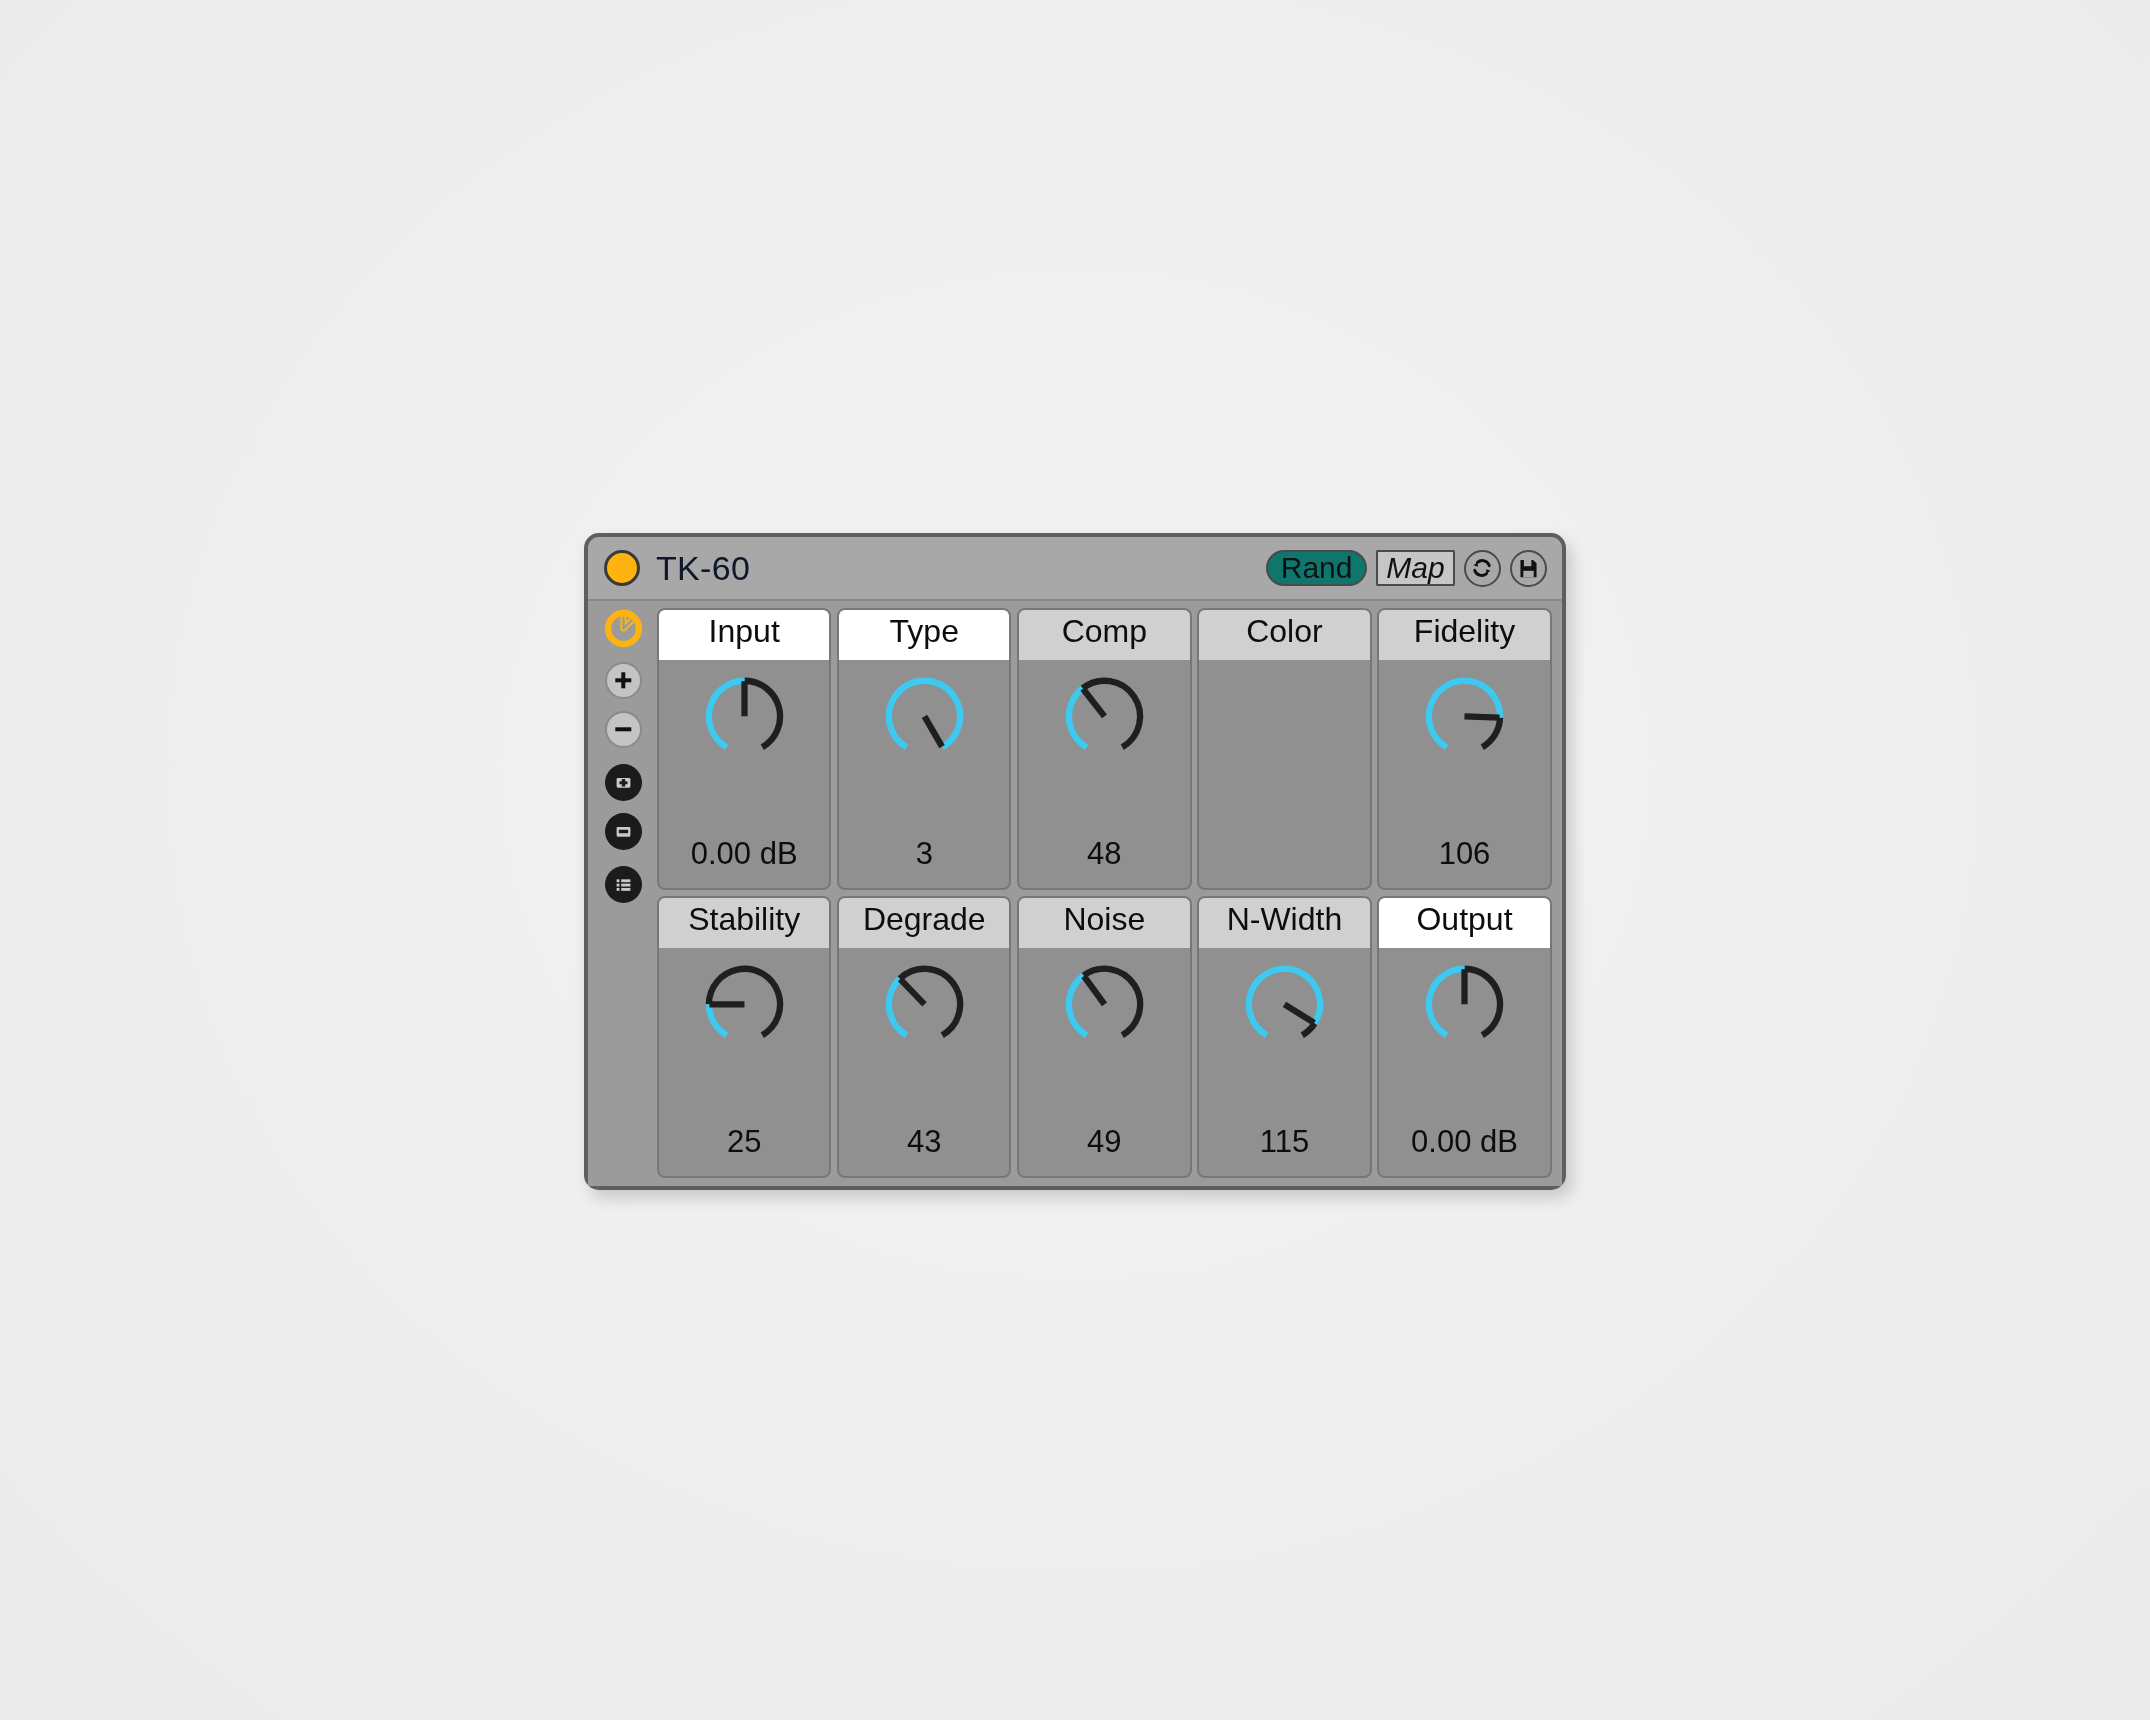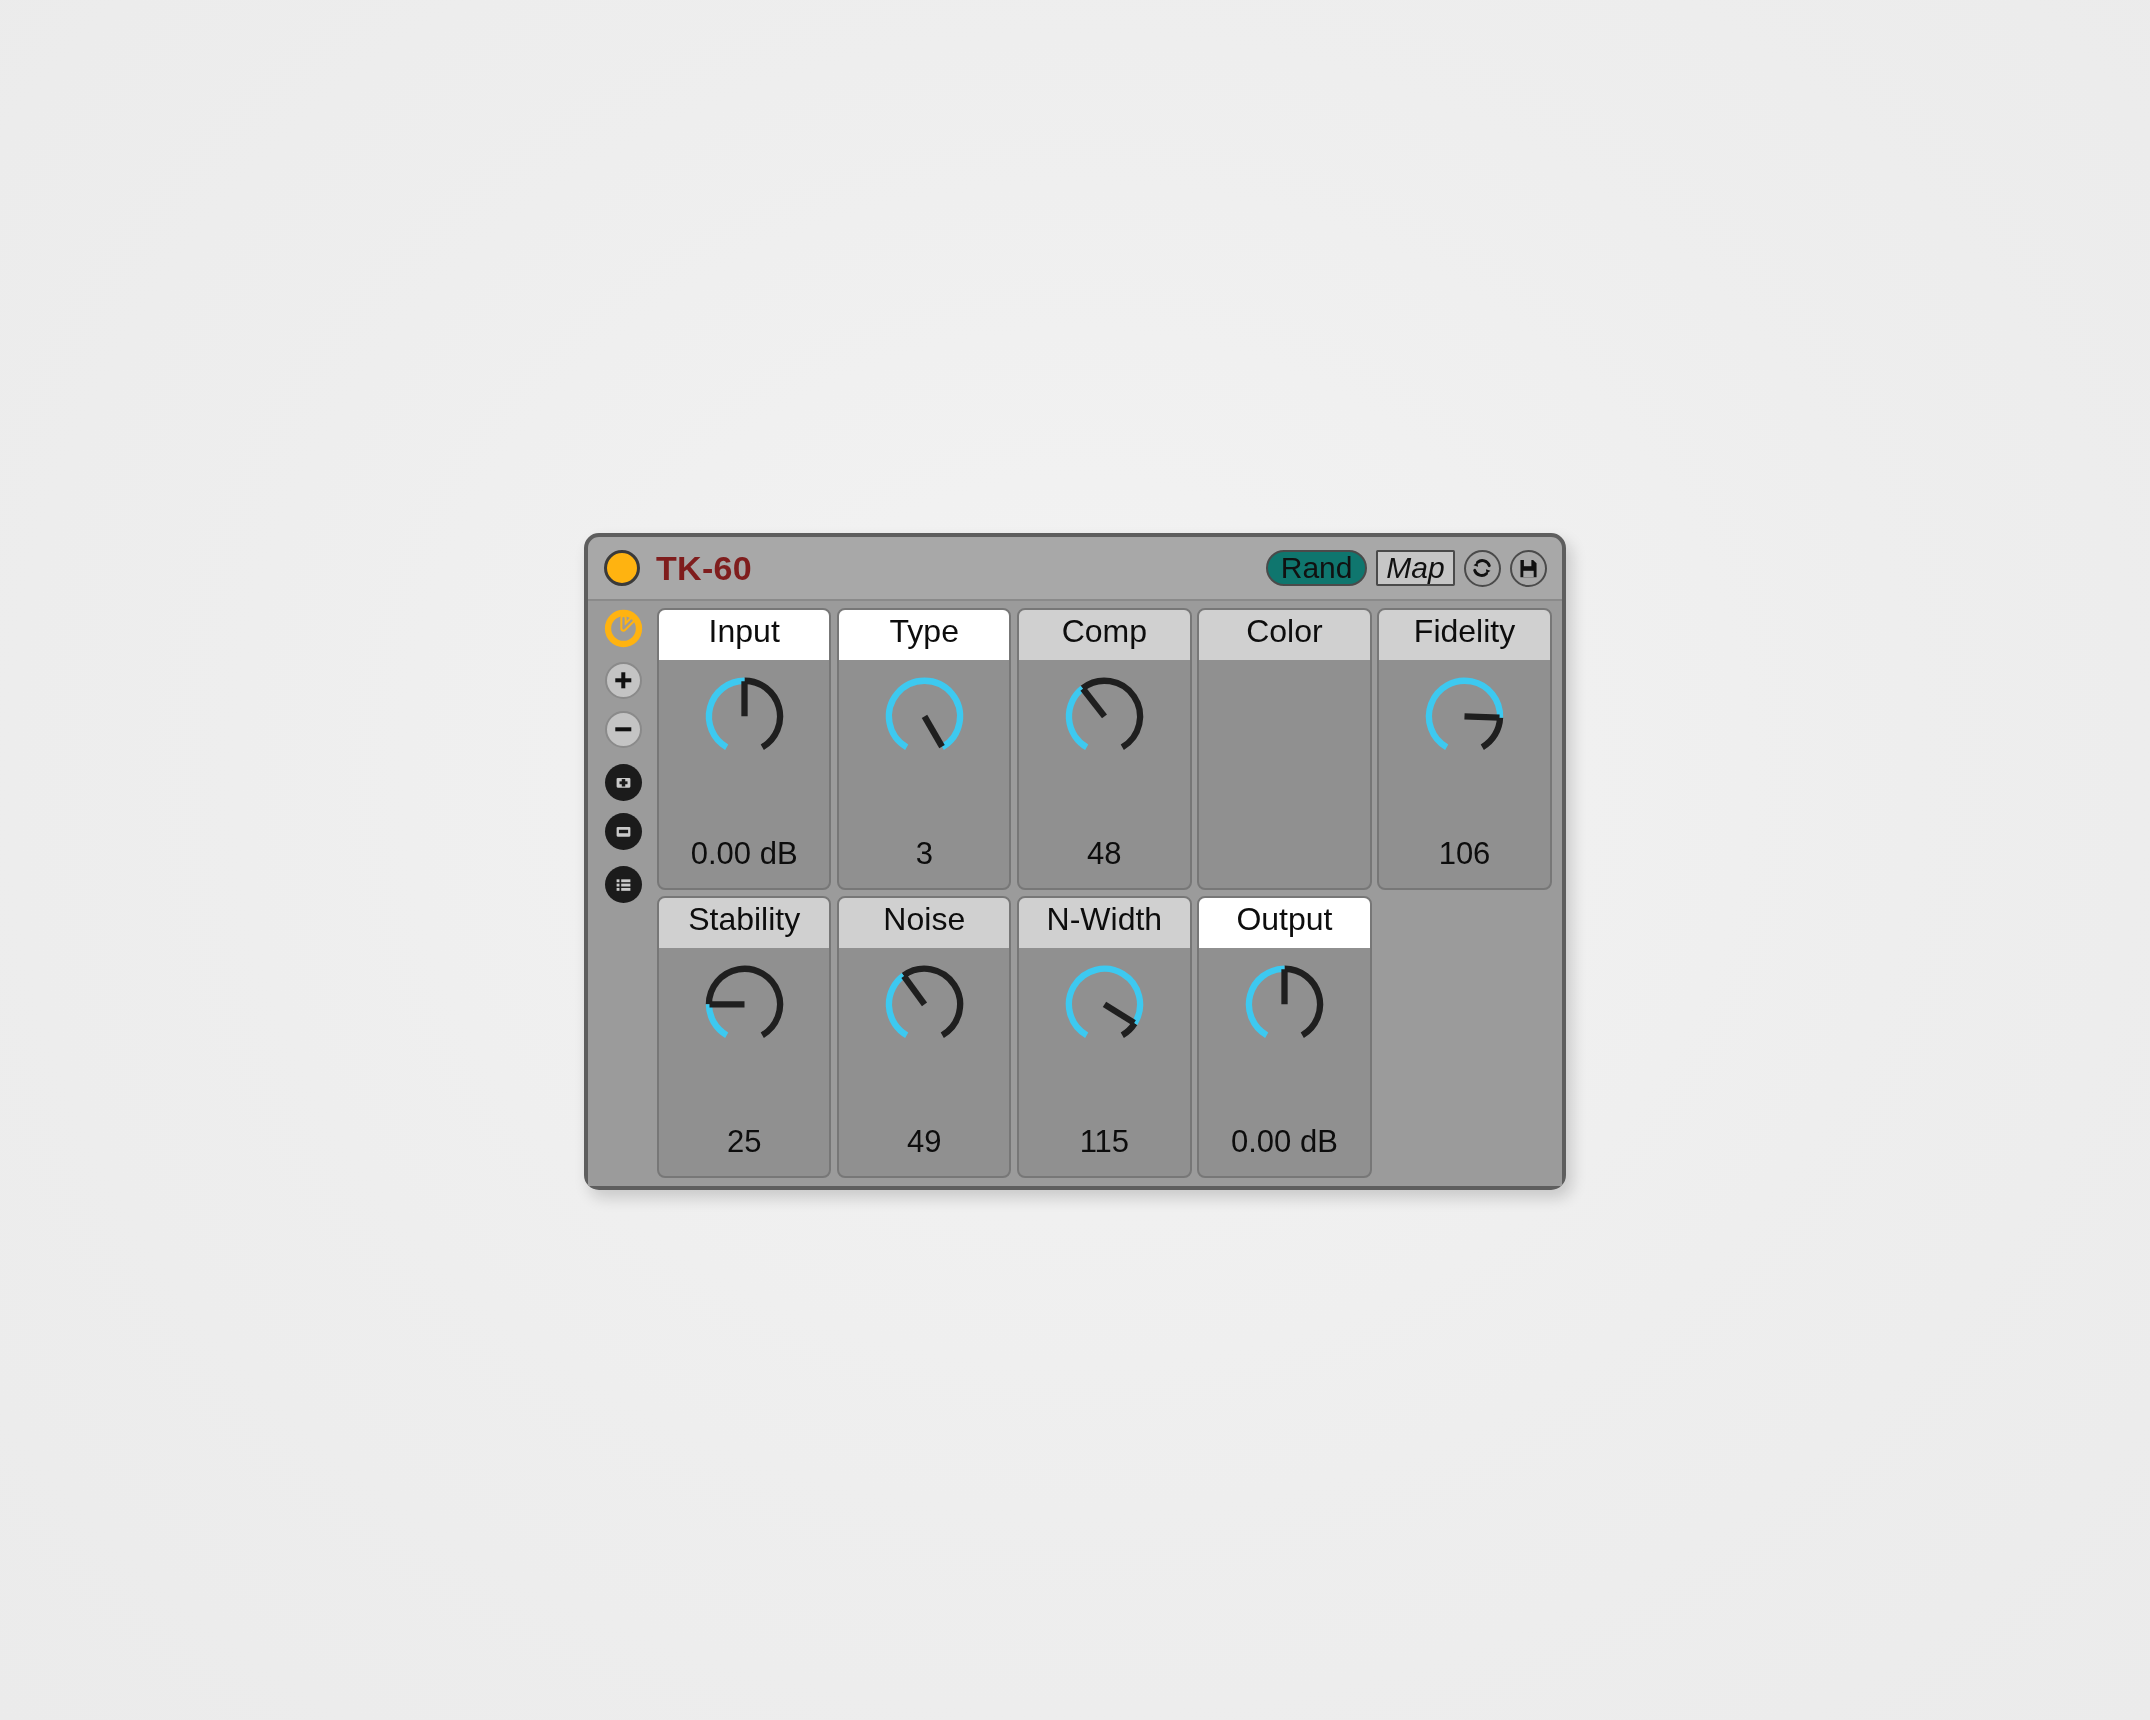--- a/index.html
+++ b/index.html
@@ -51,22 +51,22 @@
     border-radius: 50%;
     background: #ffb310;
     border: 3.4px solid #3a3a3a;
     box-sizing: border-box;
     flex: 0 0 auto;
   }
 
   .device-title {
     margin-left: 16px;
     font-size: 34px;
-    font-weight: bold;
-    color: #7f1d1d;
+    font-weight: normal;
+    color: #0f172a;
     letter-spacing: 0.3px;
     line-height: 1;
     white-space: nowrap;
   }
 
   .title-spacer { flex: 1 1 auto; }
 
   .hdr-btns {
     display: flex;
     align-items: center;
@@ -410,20 +410,33 @@
               <svg class="knob-svg" viewBox="0 0 176 176">
                 <path d="M 26.00 86.00 A 62 62 0 1 1 119.00 139.69" fill="none" stroke="#1f1f1f" stroke-width="11" stroke-linecap="butt"></path>
                 <path d="M 57.00 139.69 A 62 62 0 0 1 26.00 86.00" fill="none" stroke="#3dc9f0" stroke-width="11" stroke-linecap="butt"></path>
                 <line x1="88" y1="86" x2="27.00" y2="86.00" stroke="#1f1f1f" stroke-width="11" stroke-linecap="butt"></line>
               </svg>
               <div class="knob-value">25</div>
             </div>
           </div>
           <div class="cell">
             <div class="cell-label ">
+              <span>Degrade</span>
+            </div>
+            <div class="cell-knob">
+              <svg class="knob-svg" viewBox="0 0 176 176">
+                <path d="M 44.93 41.40 A 62 62 0 1 1 119.00 139.69" fill="none" stroke="#1f1f1f" stroke-width="11" stroke-linecap="butt"></path>
+                <path d="M 57.00 139.69 A 62 62 0 0 1 44.93 41.40" fill="none" stroke="#3dc9f0" stroke-width="11" stroke-linecap="butt"></path>
+                <line x1="88" y1="86" x2="45.63" y2="42.12" stroke="#1f1f1f" stroke-width="11" stroke-linecap="butt"></line>
+              </svg>
+              <div class="knob-value">43</div>
+            </div>
+          </div>
+          <div class="cell">
+            <div class="cell-label ">
               <span>Noise</span>
             </div>
             <div class="cell-knob">
               <svg class="knob-svg" viewBox="0 0 176 176">
                 <path d="M 51.56 35.84 A 62 62 0 1 1 119.00 139.69" fill="none" stroke="#1f1f1f" stroke-width="11" stroke-linecap="butt"></path>
                 <path d="M 57.00 139.69 A 62 62 0 0 1 51.56 35.84" fill="none" stroke="#3dc9f0" stroke-width="11" stroke-linecap="butt"></path>
                 <line x1="88" y1="86" x2="52.15" y2="36.65" stroke="#1f1f1f" stroke-width="11" stroke-linecap="butt"></line>
               </svg>
               <div class="knob-value">49</div>
             </div>

